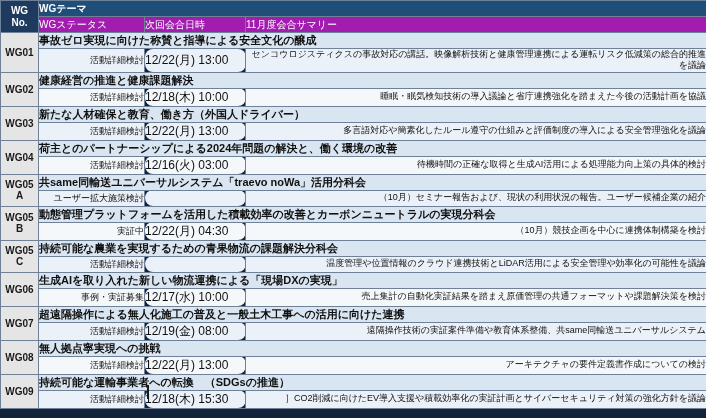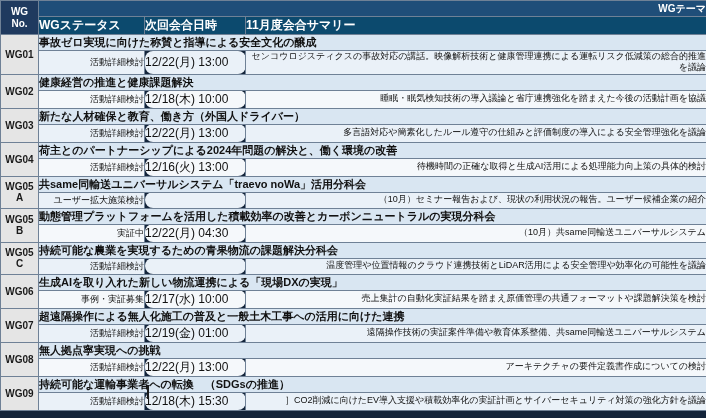--- a/index.html
+++ b/index.html
@@ -44,29 +44,29 @@
     font-size: 10px;
     text-align: center;
     line-height: 1.15;
     padding: 2px 0;
   }
   .hdr-theme {
     background: #1f4e79;
     color: #ffffff;
     font-weight: bold;
     font-size: 10px;
-    text-align: right;
+    text-align: left;
     padding: 3px 5px;
     height: 15px;
   }
   .hdr-sub {
-    background: #0c4a6e;
-    color: #ffffff;
-    font-weight: bold;
-    font-size: 12px;
+    background: #a21caf;
+    color: #ffffff;
+    font-weight: normal;
+    font-size: 10px;
     text-align: left;
     padding: 3px 5px;
     height: 15px;
   }
   .wg-cell {
     background: #e5e5e5;
     color: #1a1a1a;
     font-weight: bold;
     font-size: 10px;
     text-align: center;
@@ -173,40 +173,40 @@
           <td class="status-cell">活動詳細検討</td>
           <td class="date-cell">12/22(月) 13:00</td>
           <td class="summary-cell">多言語対応や簡素化したルール遵守の仕組みと評価制度の導入による安全管理強化を議論</td>
         </tr>
         <tr>
           <td class="wg-cell" rowspan="2">WG04</td>
           <td class="theme-cell" colspan="3">荷主とのパートナーシップによる2024年問題の解決と、働く環境の改善</td>
         </tr>
         <tr class="row-alt">
           <td class="status-cell">活動詳細検討</td>
-          <td class="date-cell">12/16(火) 13:00</td>
+          <td class="date-cell">12/16(火) 03:00</td>
           <td class="summary-cell">待機時間の正確な取得と生成AI活用による処理能力向上策の具体的検討</td>
         </tr>
         <tr>
           <td class="wg-cell" rowspan="2">WG05<br>A</td>
           <td class="theme-cell" colspan="3">共same同輸送ユニバーサルシステム「traevo noWa」活用分科会</td>
         </tr>
         <tr>
           <td class="status-cell">ユーザー拡大施策検討</td>
           <td class="date-cell"></td>
           <td class="summary-cell">（10月）セミナー報告および、現状の利用状況の報告。ユーザー候補企業の紹介</td>
         </tr>
         <tr>
           <td class="wg-cell" rowspan="2">WG05<br>B</td>
           <td class="theme-cell" colspan="3">動態管理プラットフォームを活用した積載効率の改善とカーボンニュートラルの実現分科会</td>
         </tr>
         <tr class="row-alt">
           <td class="status-cell">実証中</td>
           <td class="date-cell">12/22(月) 04:30</td>
-          <td class="summary-cell">（10月）共same同輸送ユニバーサルシステム</td>
+          <td class="summary-cell">（10月）競技企画を中心に連携体制構築を検討</td>
         </tr>
         <tr>
           <td class="wg-cell" rowspan="2">WG05<br>C</td>
           <td class="theme-cell" colspan="3">持続可能な農業を実現するための青果物流の課題解決分科会</td>
         </tr>
         <tr>
           <td class="status-cell">活動詳細検討</td>
           <td class="date-cell"></td>
           <td class="summary-cell">温度管理や位置情報のクラウド連携技術とLiDAR活用による安全管理や効率化の可能性を議論</td>
         </tr>
@@ -218,21 +218,21 @@
           <td class="status-cell">事例・実証募集</td>
           <td class="date-cell">12/17(水) 10:00</td>
           <td class="summary-cell">売上集計の自動化実証結果を踏まえ原価管理の共通フォーマットや課題解決策を検討</td>
         </tr>
         <tr>
           <td class="wg-cell" rowspan="2">WG07</td>
           <td class="theme-cell" colspan="3">超遠隔操作による無人化施工の普及と一般土木工事への活用に向けた連携</td>
         </tr>
         <tr>
           <td class="status-cell">活動詳細検討</td>
-          <td class="date-cell">12/19(金) 01:00</td>
+          <td class="date-cell">12/19(金) 08:00</td>
           <td class="summary-cell">遠隔操作技術の実証案件準備や教育体系整備、共same同輸送ユニバーサルシステム</td>
         </tr>
         <tr>
           <td class="wg-cell" rowspan="2">WG08</td>
           <td class="theme-cell" colspan="3">無人拠点寧実現への挑戦</td>
         </tr>
         <tr class="row-alt">
           <td class="status-cell">活動詳細検討</td>
           <td class="date-cell">12/22(月) 13:00</td>
           <td class="summary-cell">アーキテクチャの要件定義書作成についての検討</td>

